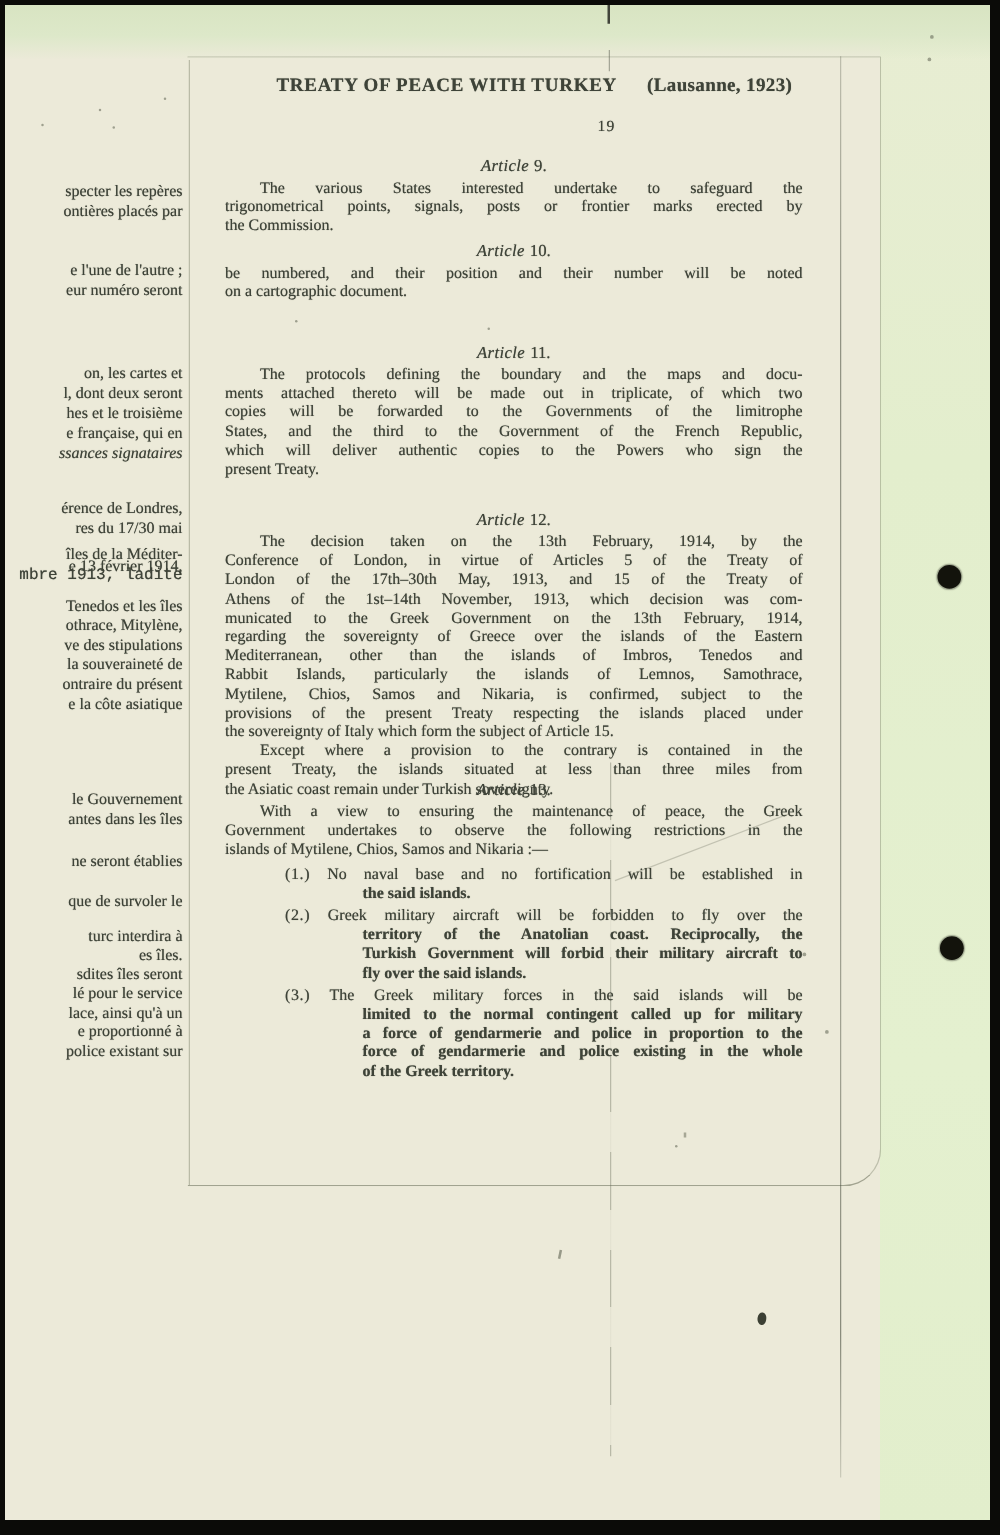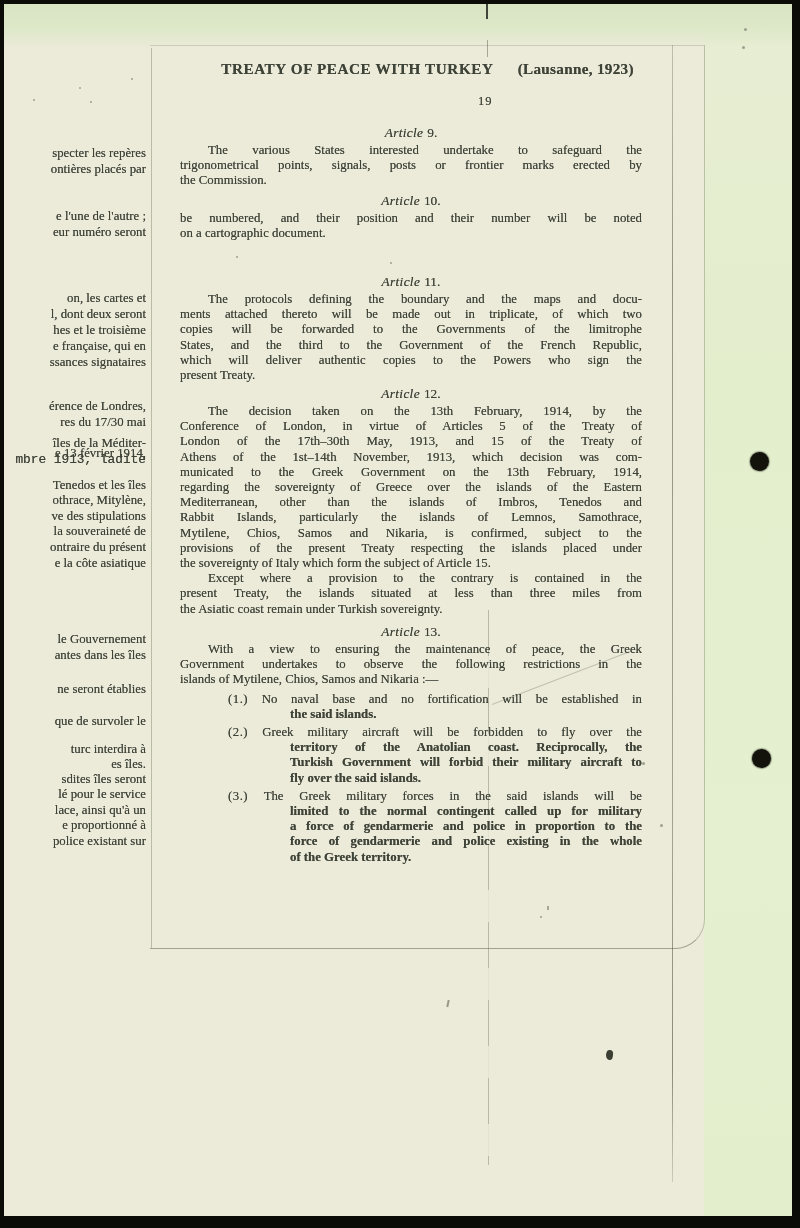--- a/index.html
+++ b/index.html
@@ -98,21 +98,21 @@
       </div>
       <div class="article-block" style="top: 273px;">
         <div class="art-heading"><span class="art-label">Article</span><span class="art-num">11.</span></div>
         <div class="tl ind">The protocols defining the boundary and the maps and docu-</div>
         <div class="tl">ments attached thereto will be made out in triplicate, of which two</div>
         <div class="tl">copies will be forwarded to the Governments of the limitrophe</div>
         <div class="tl">States, and the third to the Government of the French Republic,</div>
         <div class="tl">which will deliver authentic copies to the Powers who sign the</div>
         <div class="tl fin">present Treaty.</div>
       </div>
-      <div class="article-block" style="top: 385px;">
+      <div class="article-block" style="top: 407px;">
         <div class="art-heading"><span class="art-label">Article</span><span class="art-num">12.</span></div>
         <div class="tl ind">The decision taken on the 13th February, 1914, by the</div>
         <div class="tl">Conference of London, in virtue of Articles 5 of the Treaty of</div>
         <div class="tl">London of the 17th–30th May, 1913, and 15 of the Treaty of</div>
         <div class="tl">Athens of the 1st–14th November, 1913, which decision was com-</div>
         <div class="tl">municated to the Greek Government on the 13th February, 1914,</div>
         <div class="tl">regarding the sovereignty of Greece over the islands of the Eastern</div>
         <div class="tl">Mediterranean, other than the islands of Imbros, Tenedos and</div>
         <div class="tl">Rabbit Islands, particularly the islands of Lemnos, Samothrace,</div>
         <div class="tl">Mytilene, Chios, Samos and Nikaria, is confirmed, subject to the</div>
@@ -145,21 +145,21 @@
 
   <div id="margin-col" class="ink">
       <div class="frag" style="top: 146px;">specter les repères</div>
       <div class="frag" style="top: 162px;">ontières placés par</div>
       <div class="frag" style="top: 209px;">e l'une de l'autre ;</div>
       <div class="frag" style="top: 225px;">eur numéro seront</div>
       <div class="frag" style="top: 291px;">on, les cartes et</div>
       <div class="frag" style="top: 307px;">l, dont deux seront</div>
       <div class="frag" style="top: 323px;">hes et le troisième</div>
       <div class="frag" style="top: 339px;">e française, qui en</div>
-      <div class="frag" style="top: 355px;">ssances signataires</div>
+      <div class="frag" style="top: 355px; font-style: italic;">ssances signataires</div>
       <div class="frag" style="top: 399px;">érence de Londres,</div>
       <div class="frag" style="top: 415px;">res du 17/30 mai</div>
       <div class="frag" style="top: 452px; font-family: Liberation Mono, monospace;">mbre 1913, ladite</div>
       <div class="frag" style="top: 446px;">e 13 février 1914,</div>
       <div class="frag" style="top: 436px;">îles de la Méditer-</div>
       <div class="frag" style="top: 478px;">Tenedos et les îles</div>
       <div class="frag" style="top: 493px;">othrace, Mitylène,</div>
       <div class="frag" style="top: 509px;">ve des stipulations</div>
       <div class="frag" style="top: 524px;">la souveraineté de</div>
       <div class="frag" style="top: 540px;">ontraire du présent</div>

